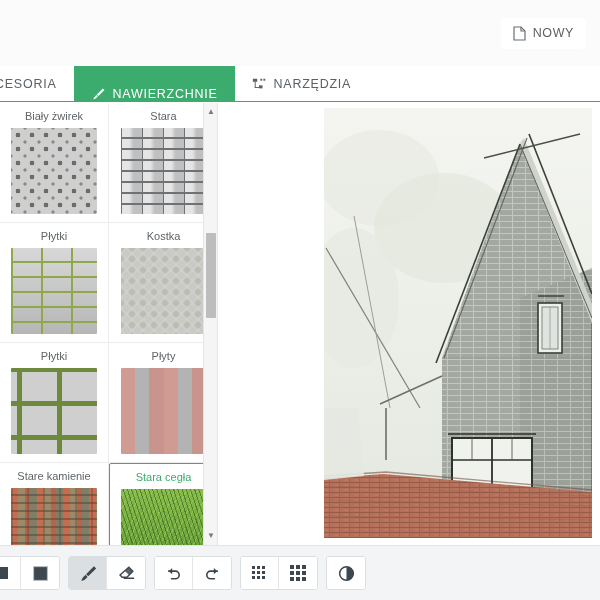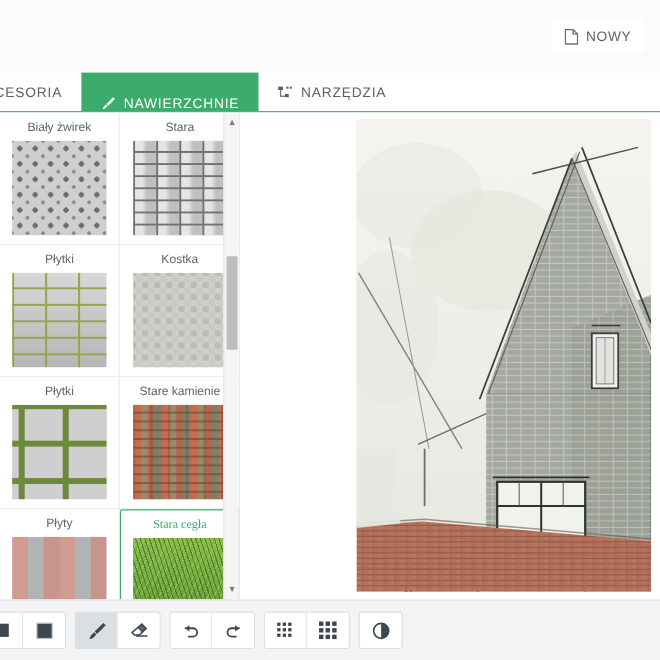--- a/index.html
+++ b/index.html
@@ -75,21 +75,21 @@
     line-height: 1.1; text-align: center; white-space: nowrap;
   }
   .cell .swatch {
     width: 86px; height: 86px; border-radius: 1px;
     background-color: #cfcfcf;
   }
   .cell.selected {
     border: 1px solid #3cab6e;
     border-radius: 2px;
   }
-  .cell.selected .clabel { color: #3cab6e; font-family: Liberation Serif, serif; }
+  .cell.selected .clabel { color: #3cab6e; }
 
   
   .tx-bialy-zwirek {
     background-color: #d9d7d1;
     background-image:
       radial-gradient(circle at 50% 50%, #6f6c66 0 2.2px, transparent 2.6px),
       radial-gradient(circle at 50% 50%, #8d8a84 0 1.4px, transparent 1.8px);
     background-size: 14px 14px, 14px 14px;
     background-position: 0 0, 7px 7px;
   }
@@ -283,27 +283,27 @@
         <div class="clabel">Kostka</div>
         <div class="swatch tx-polbruk"></div>
       </div>
 
       <div class="cell">
         <div class="clabel">Płytki</div>
         <div class="swatch tx-cegla"></div>
       </div>
 
       <div class="cell">
+        <div class="clabel">Płyty</div>
+        <div class="swatch tx-plyty"></div>
+      </div>
+
+      <div class="cell">
         <div class="clabel">Stare kamienie</div>
         <div class="swatch tx-stare-kamienie"></div>
-      </div>
-
-      <div class="cell">
-        <div class="clabel">Płyty</div>
-        <div class="swatch tx-plyty"></div>
       </div>
 
       <div class="cell selected">
         <div class="clabel">Stara cegła</div>
         <div class="swatch tx-trawa"></div>
       </div>
 
     </div>
 
     <div class="sbar">

